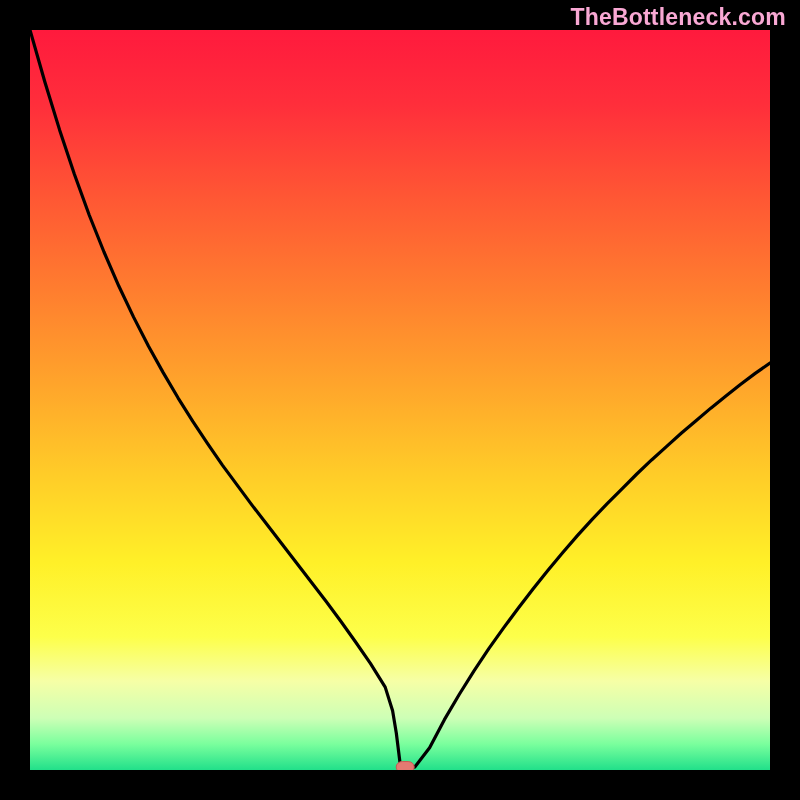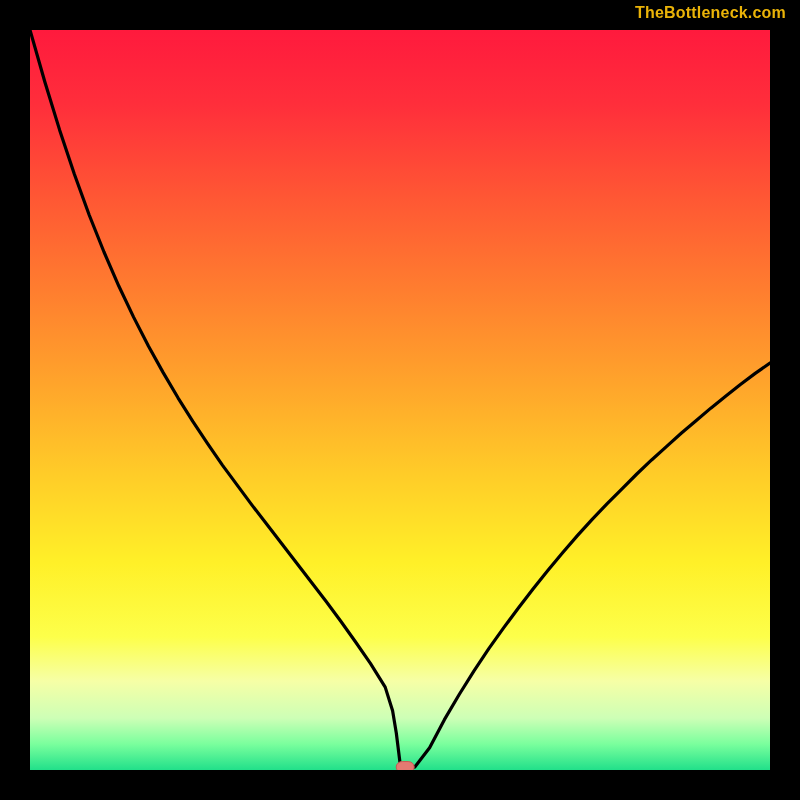--- a/index.html
+++ b/index.html
@@ -14,23 +14,23 @@
     position: relative;
     width: 800px;
     height: 800px;
     background: #000;
   }
   .watermark {
     position: absolute;
     top: 4px;
     right: 14px;
     font-family: Arial, Helvetica, sans-serif;
-    font-size: 16px;
+    font-size: 23px;
     font-weight: 600;
-    color: #eab308;
+    color: #f9a8d4;
     letter-spacing: 0.2px;
     z-index: 5;
   }
   svg {
     position: absolute;
     left: 0;
     top: 0;
   }
 </style>
 </head>

